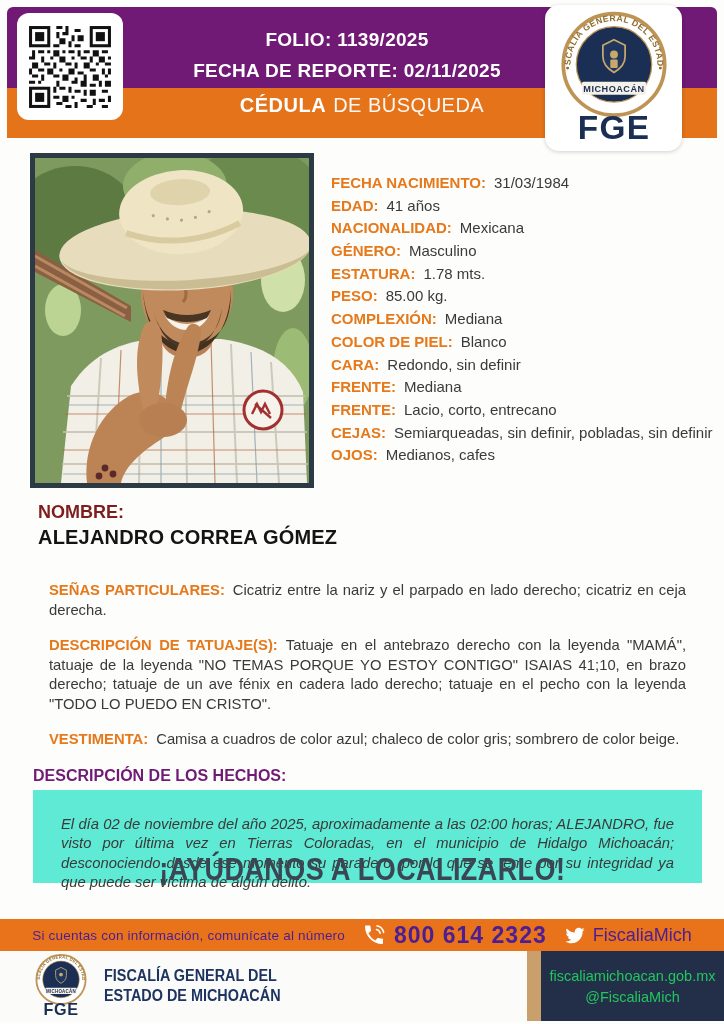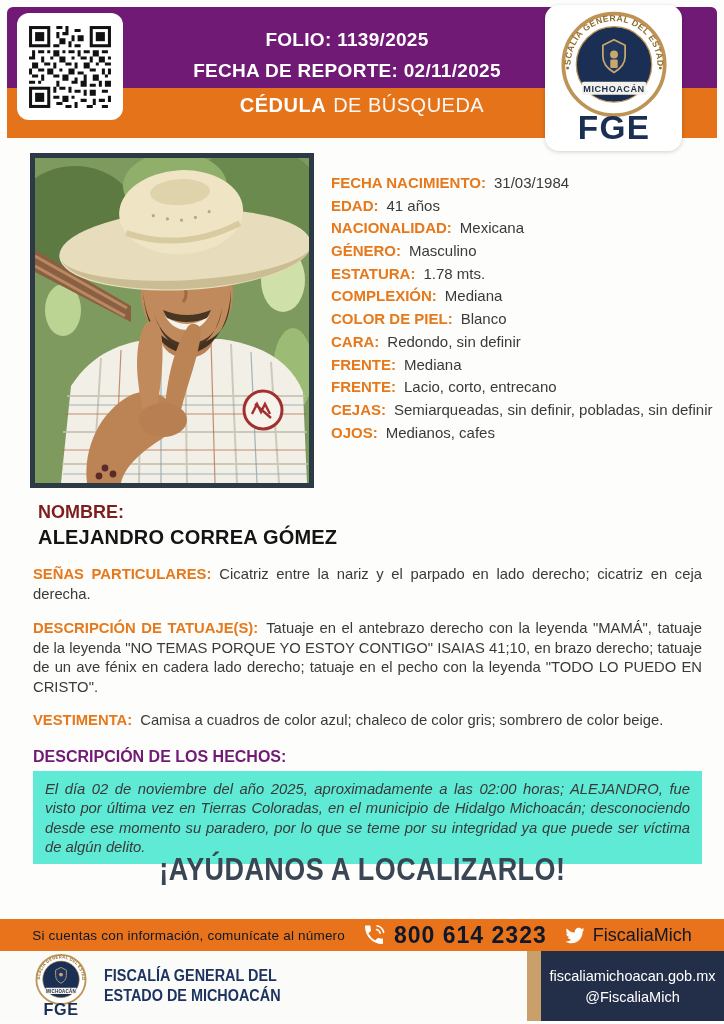--- a/index.html
+++ b/index.html
@@ -24,40 +24,40 @@
   
   .fields{position:absolute;left:331px;top:173px;width:388px;}
   .frow{font-size:15px;line-height:19.5px;margin-bottom:3.2px;color:#3A3A3A;}
   .flabel{color:#E5791B;font-weight:bold;margin-right:8px;}
   
   .nombre{position:absolute;left:38px;top:502px;}
   .nombre-label{color:#7f1d1d;font-weight:bold;font-size:18px;}
   .nombre-value{color:#141414;font-weight:bold;font-size:20px;margin-top:3px;letter-spacing:.2px;}
   
   .paras{position:absolute;left:33px;top:565px;width:669px;}
-  .para{font-size:14.8px;line-height:19.5px;text-align:justify;color:#3A3A3A;margin:0;}
+  .para{font-size:14.8px;line-height:19.5px;text-align:justify;color:#3A3A3A;margin:16px;}
   .plabel{color:#E5791B;font-weight:bold;margin-right:8px;}
   .m-tat{margin-top:15px;}
   .m-ves{margin-top:14px;}
   .hechos-label{margin-top:17px;color:#701a75;font-weight:bold;font-size:16px;}
   .hechos-box{margin-top:5px;background:#5eead4;height:93px;box-sizing:border-box;padding:9px 12px;font-style:italic;}
   
   .cta{position:absolute;left:0;top:852px;width:724px;text-align:center;color:#3A4654;font-size:31px;font-weight:bold;}
   .cta span{display:inline-block;transform:scaleX(.87);letter-spacing:.5px;}
-  .contact-bar{position:absolute;left:0;top:919px;width:724px;height:32px;background:#E8731A;color:#0f172a;
+  .contact-bar{position:absolute;left:0;top:919px;width:724px;height:32px;background:#E8731A;color:#4c1d95;
                display:flex;align-items:center;justify-content:center;gap:17px;}
   .contact-info{font-size:13.5px;letter-spacing:.2px;}
   .contact-phone{font-size:23px;font-weight:bold;display:flex;align-items:center;gap:8px;letter-spacing:1px;}
   .contact-tw{font-size:18px;display:flex;align-items:center;gap:7px;}
   
   .footer{position:absolute;left:0;top:951px;width:724px;height:70px;background:#FBFBF9;}
   .f-left{position:absolute;left:30px;top:2px;display:flex;align-items:center;gap:12px;}
   .f-org{color:#1D3461;font-weight:bold;font-size:16px;line-height:20px;transform:scaleX(.9);transform-origin:left center;}
   .f-tan{position:absolute;left:527px;top:0;width:14px;height:70px;background:#C9A06C;}
-  .f-navy{position:absolute;left:541px;top:0;width:183px;height:70px;background:#232F49;color:#ffffff;
+  .f-navy{position:absolute;left:541px;top:0;width:183px;height:70px;background:#232F49;color:#22c55e;
           display:flex;flex-direction:column;justify-content:center;align-items:center;gap:5px;font-size:14.5px;}
 </style>
 </head>
 <body>
 
 <div id="page">
 
   <div class="hdr-main">
     <div class="hdr-lines">
       <div class="folio">FOLIO: 1139/2025</div>
@@ -181,20 +181,21 @@
       <path d="M217,256 l5,-10 l4,8 l4,-8 l5,10 M220,246 l16,14" stroke="#A33030" stroke-width="2.4" fill="none"></path>
     </svg>
   </div>
 
   <div class="fields">
     <div class="frow"><span class="flabel">FECHA NACIMIENTO:</span><span>31/03/1984</span></div>
     <div class="frow"><span class="flabel">EDAD:</span><span>41 años</span></div>
     <div class="frow"><span class="flabel">NACIONALIDAD:</span><span>Mexicana</span></div>
     <div class="frow"><span class="flabel">GÉNERO:</span><span>Masculino</span></div>
     <div class="frow"><span class="flabel">ESTATURA:</span><span>1.78 mts.</span></div>
+    <div class="frow"><span class="flabel">PESO:</span><span>85.00 kg.</span></div>
     <div class="frow"><span class="flabel">COMPLEXIÓN:</span><span>Mediana</span></div>
     <div class="frow"><span class="flabel">COLOR DE PIEL:</span><span>Blanco</span></div>
     <div class="frow"><span class="flabel">CARA:</span><span>Redondo, sin definir</span></div>
     <div class="frow"><span class="flabel">FRENTE:</span><span>Mediana</span></div>
     <div class="frow"><span class="flabel">FRENTE:</span><span>Lacio, corto, entrecano</span></div>
     <div class="frow"><span class="flabel">CEJAS:</span><span>Semiarqueadas, sin definir, pobladas, sin definir</span></div>
     <div class="frow"><span class="flabel">OJOS:</span><span>Medianos, cafes</span></div>
   </div>
 
   <div class="nombre">

